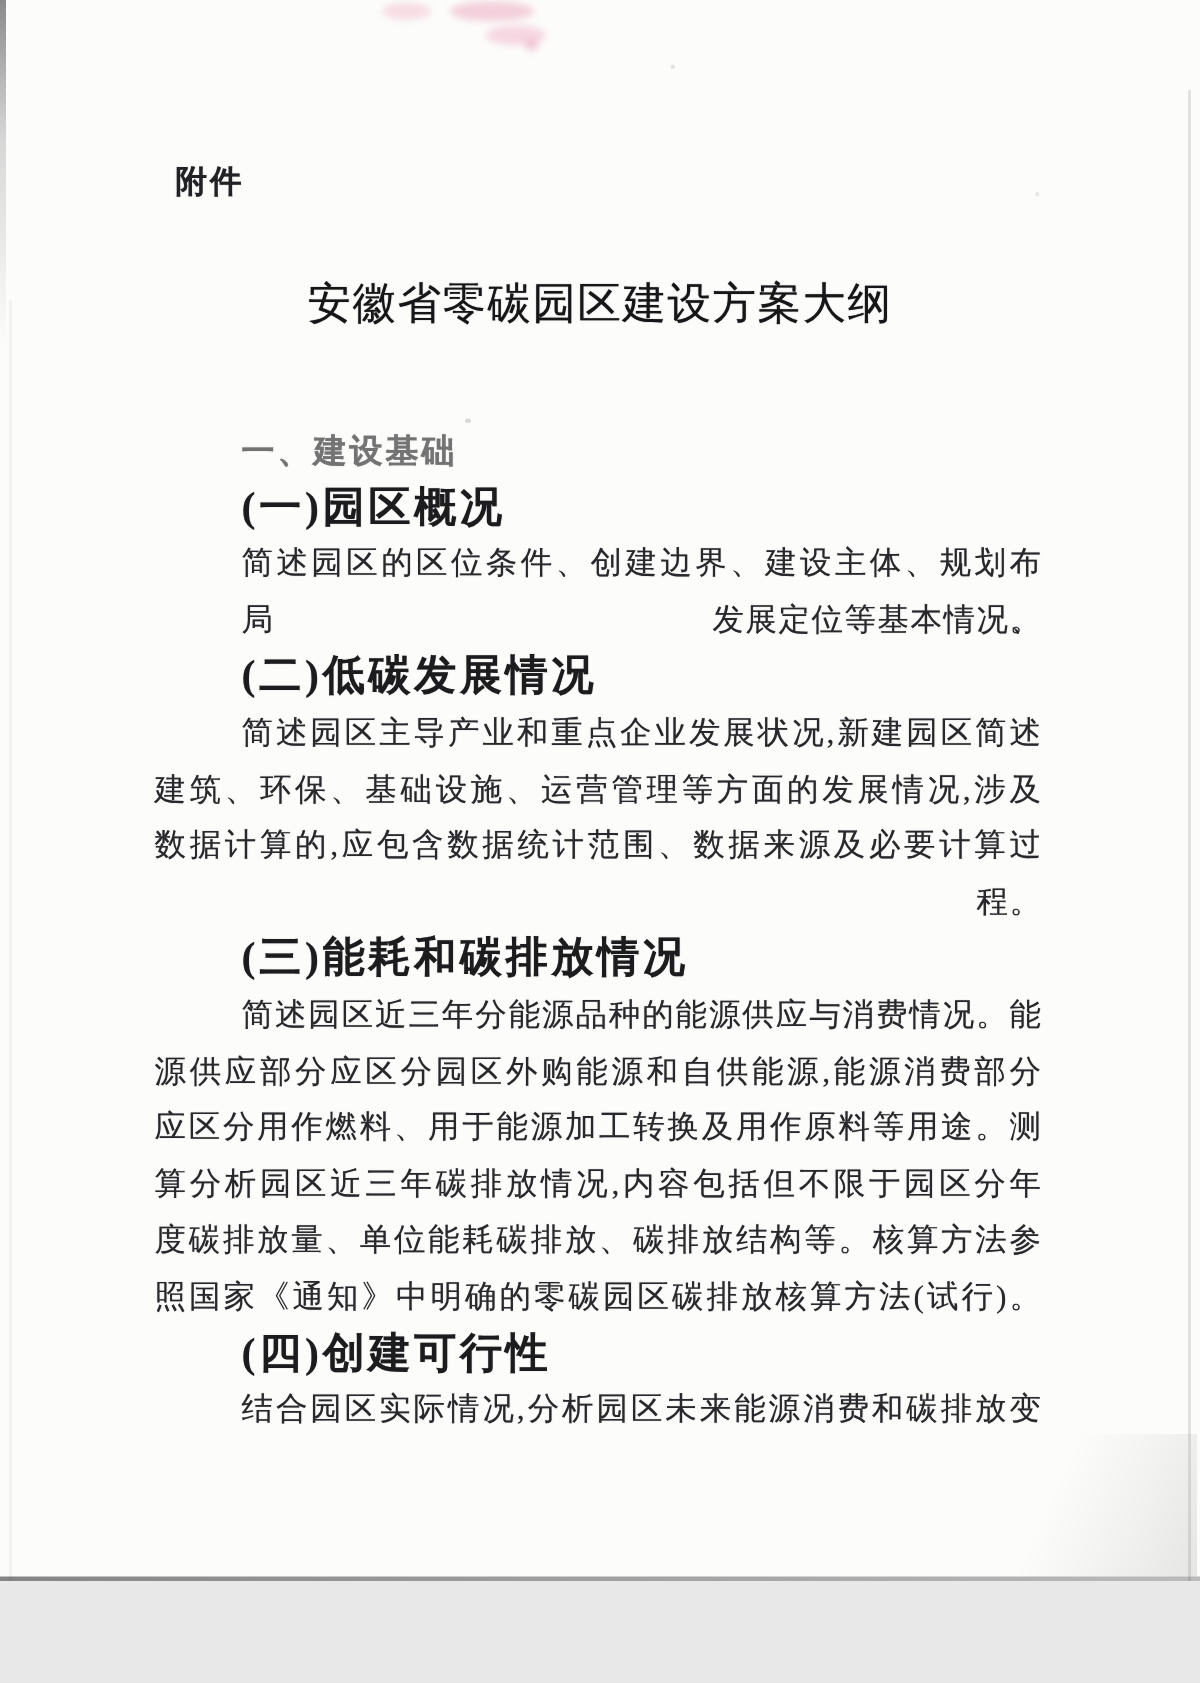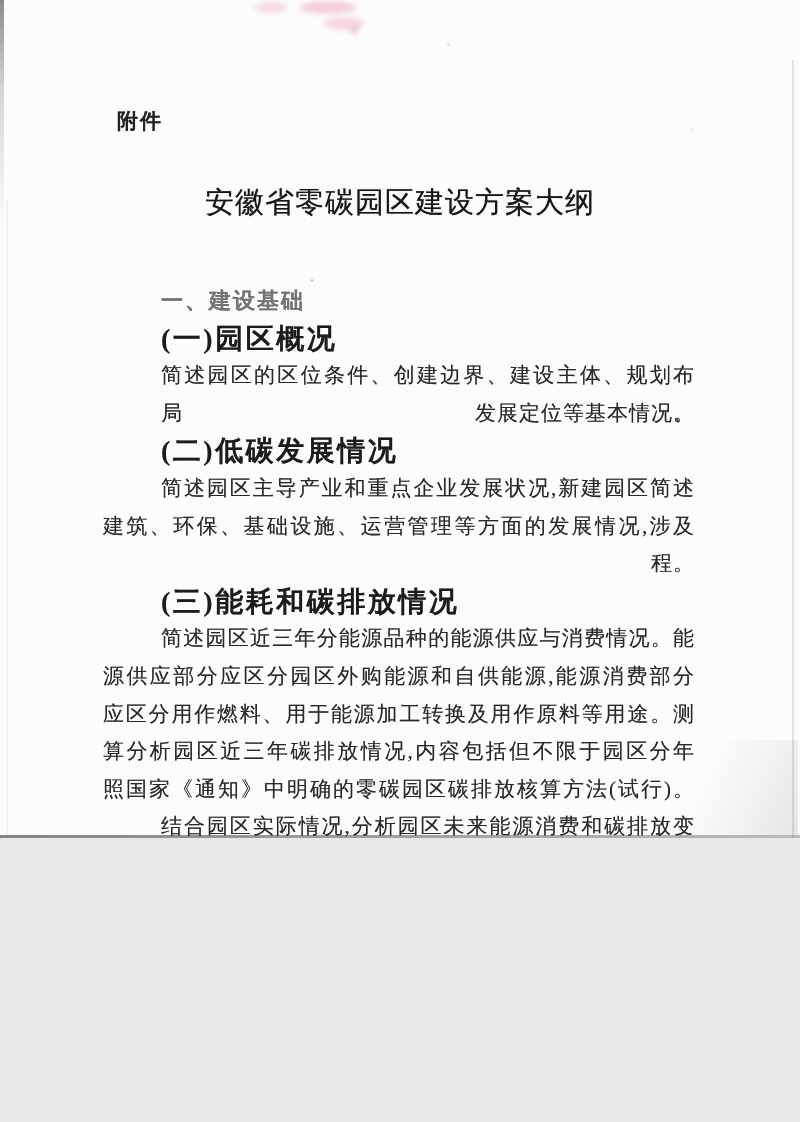--- a/index.html
+++ b/index.html
@@ -3,21 +3,21 @@
 <meta charset="utf-8">
 <style>
   html, body {
     margin: 0;
     padding: 0;
     background: #e8e8e8;
   }
   #page {
     position: relative;
     width: 800px;
-    height: 838px;
+    height: 1054px;
     background: #fcfcfb;
     overflow: hidden;
     font-family: "Liberation Serif", "DejaVu Serif", serif;
     color: #28282c;
   }
   
   .edge-left-top {
     position: absolute;
     left: 0; top: 0;
     width: 4px; height: 230px;
@@ -155,24 +155,27 @@
   <div class="doc-title">安徽省零碳园区建设方案大纲</div>
 
   <div class="content" id="content">
       <div class="line h1">一、建设基础</div>
       <div class="line h2">(一)园区概况</div>
       <div class="line first">简述园区的区位条件、创建边界、建设主体、规划布局、</div>
       <div class="line last">发展定位等基本情况。</div>
       <div class="line h2">(二)低碳发展情况</div>
       <div class="line first">简述园区主导产业和重点企业发展状况,新建园区简述</div>
       <div class="line mid">建筑、环保、基础设施、运营管理等方面的发展情况,涉及</div>
+      <div class="line mid">数据计算的,应包含数据统计范围、数据来源及必要计算过</div>
       <div class="line last">程。</div>
       <div class="line h2">(三)能耗和碳排放情况</div>
       <div class="line first">简述园区近三年分能源品种的能源供应与消费情况。能</div>
       <div class="line mid">源供应部分应区分园区外购能源和自供能源,能源消费部分</div>
       <div class="line mid">应区分用作燃料、用于能源加工转换及用作原料等用途。测</div>
       <div class="line mid">算分析园区近三年碳排放情况,内容包括但不限于园区分年</div>
+      <div class="line mid">度碳排放量、单位能耗碳排放、碳排放结构等。核算方法参</div>
       <div class="line mid">照国家《通知》中明确的零碳园区碳排放核算方法(试行)。</div>
+      <div class="line h2">(四)创建可行性</div>
       <div class="line first">结合园区实际情况,分析园区未来能源消费和碳排放变</div>
     </div>
 
   <div class="page-number">— 3 —</div>
 </div>
 
 </body></html>

